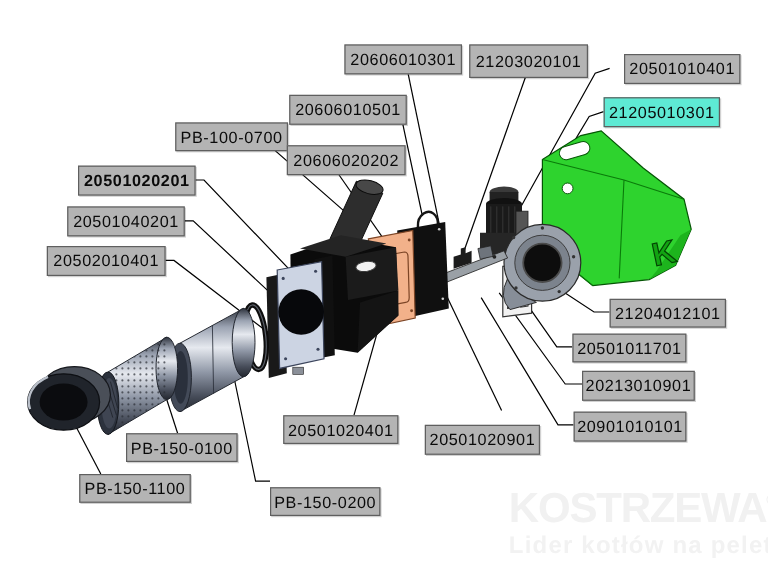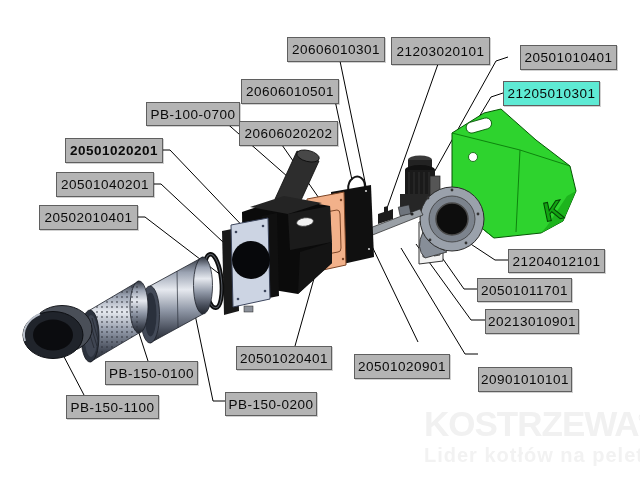--- a/index.html
+++ b/index.html
@@ -198,19 +198,19 @@
   <div class="plabel" style="left:224px;top:79px;width:96px;height:23px;margin-left:17px;">20606010501</div>
   <div class="plabel" style="left:108px;top:102px;width:92px;height:22px;margin-left:38px;">PB-100-0700</div>
   <div class="plabel" style="left:239px;top:121px;width:97px;height:23px;">20606020202</div>
   <div class="plabel" style="left:65px;top:138px;width:96px;height:23px;font-weight:bold;">20501020201</div>
   <div class="plabel" style="left:56px;top:172px;width:96px;height:23px;text-align:right;">20501040201</div>
   <div class="plabel" style="left:39px;top:205px;width:97px;height:23px;">20502010401</div>
   <div class="plabel" style="left:508px;top:249px;width:95px;height:22px;">21204012101</div>
   <div class="plabel" style="left:477px;top:278px;width:93px;height:22px;">20501011701</div>
   <div class="plabel" style="left:485px;top:309px;width:92px;height:23px;text-align:center;">20213010901</div>
   <div class="plabel" style="left:354px;top:342px;width:94px;height:23px;margin-top:12px;">20501020901</div>
-  <div class="plabel" style="left:478px;top:343px;width:92px;height:23px;margin-top:24px;">20901010101</div>
+  <div class="plabel" style="left:478px;top:343px;width:92px;height:23px;">20901010101</div>
   <div class="plabel" style="left:236px;top:346px;width:94px;height:22px;">20501020401</div>
   <div class="plabel" style="left:105px;top:361px;width:91px;height:22px;">PB-150-0100</div>
   <div class="plabel" style="left:66px;top:395px;width:91px;height:22px;">PB-150-1100</div>
-  <div class="plabel" style="left:225px;top:392px;width:90px;height:22px;">PB-150-0200</div>
+  <div class="plabel" style="left:225px;top:406px;width:90px;height:22px;">PB-150-0200</div>
 
 </div>
 
 </body></html>

